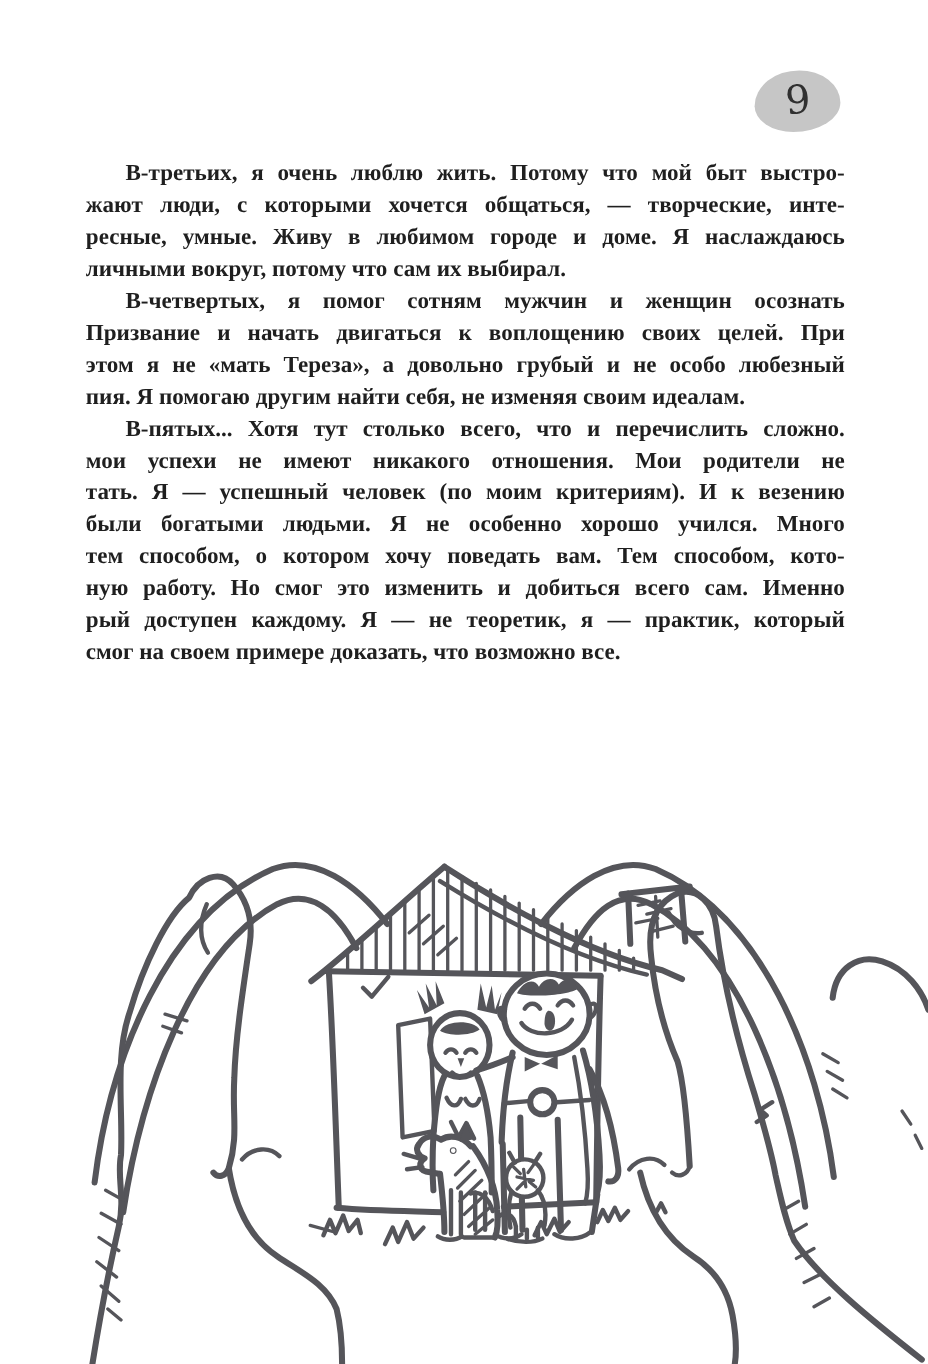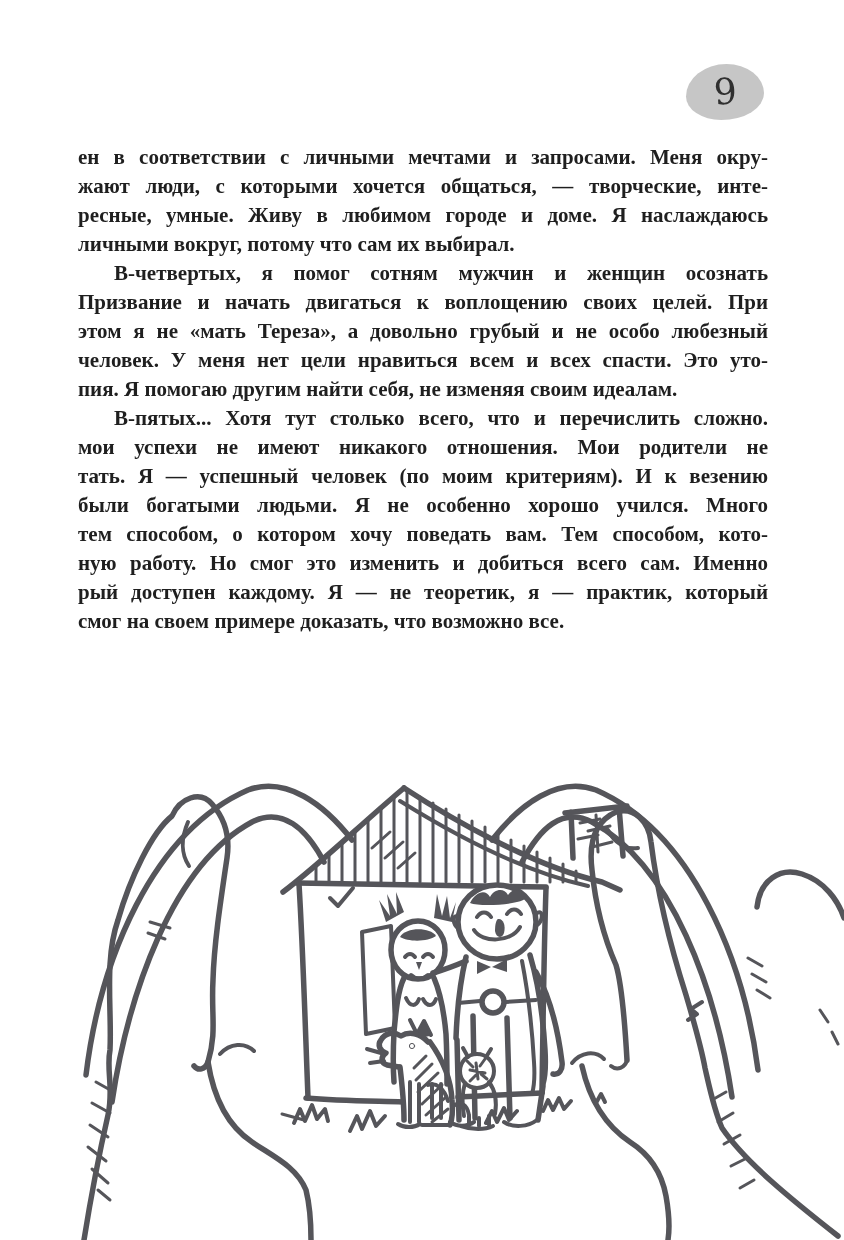--- a/index.html
+++ b/index.html
@@ -39,30 +39,29 @@
 <body>
 
 <div class="page">
 
   <div class="badge">
     <span>9</span>
   </div>
 
   <div class="text-block">
     <p>
-      <span class="ln">ен в соответствии с личными мечтами и запросами. Меня окру-</span>
+      <span class="ln first">В-третьих, я очень люблю жить. Потому что мой быт выстро-</span>
       <span class="ln">жают люди, с которыми хочется общаться, — творческие, инте-</span>
       <span class="ln">ресные, умные. Живу в любимом городе и доме. Я наслаждаюсь</span>
       <span class="ln last">личными вокруг, потому что сам их выбирал.</span>
     </p>
     <p>
       <span class="ln first">В-четвертых, я помог сотням мужчин и женщин осознать</span>
       <span class="ln">Призвание и начать двигаться к воплощению своих целей. При</span>
       <span class="ln">этом я не «мать Тереза», а довольно грубый и не особо любезный</span>
-      <span class="ln">человек. У меня нет цели нравиться всем и всех спасти. Это уто-</span>
       <span class="ln last">пия. Я помогаю другим найти себя, не изменяя своим идеалам.</span>
     </p>
     <p>
       <span class="ln first">В-пятых... Хотя тут столько всего, что и перечислить сложно.</span>
       <span class="ln">мои успехи не имеют никакого отношения. Мои родители не</span>
       <span class="ln">тать. Я — успешный человек (по моим критериям). И к везению</span>
       <span class="ln">были богатыми людьми. Я не особенно хорошо учился. Много</span>
       <span class="ln">тем способом, о котором хочу поведать вам. Тем способом, кото-</span>
       <span class="ln">ную работу. Но смог это изменить и добиться всего сам. Именно</span>
       <span class="ln">рый доступен каждому. Я — не теоретик, я — практик, который</span>

